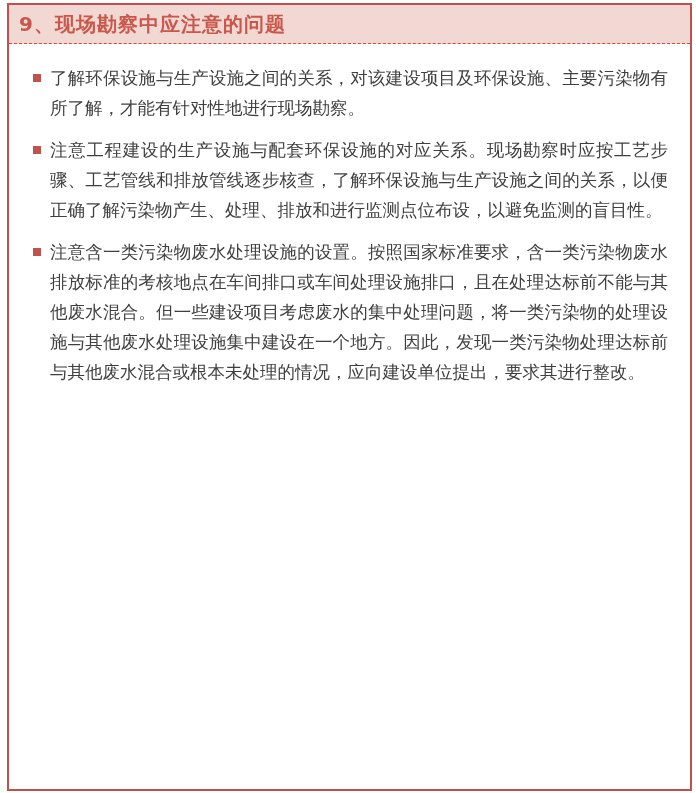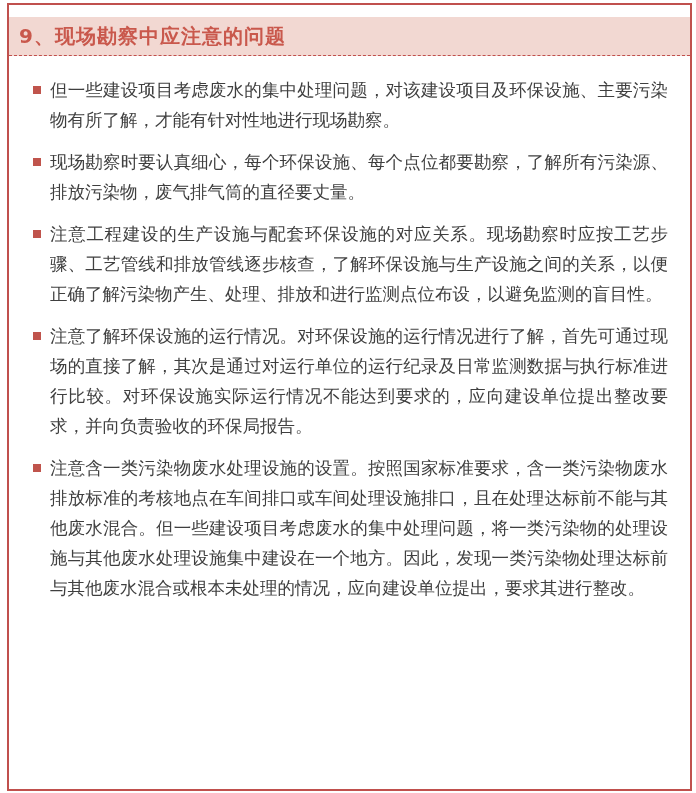--- a/index.html
+++ b/index.html
@@ -33,21 +33,20 @@
     border: 2px solid var(--border);
     background: var(--page-bg);
     display: flex;
     flex-direction: column;
   }
   .header {
     flex: 0 0 auto;
     background: var(--header-bg);
     border-bottom: 1px dashed var(--border);
     padding: 7px 10px 6px 10px;
-    margin-top: 12px;
   }
   .title {
     margin: 0;
     font-size: 20px;
     line-height: 25px;
     font-weight: bold;
     color: var(--title);
     letter-spacing: 1px;
   }
   .content {
@@ -83,33 +82,25 @@
 
 <div class="page">
   <div class="frame">
     <div class="header">
       <h1 class="title">9、现场勘察中应注意的问题</h1>
     </div>
     <div class="content">
       <ul class="bullet-list">
         <li class="bullet-item">
           <span class="bullet-marker"></span>
-          <span>但一些建设项目考虑废水的集中处理问题，对该建设项目及环保设施、主要污染物有所了解，才能有针对性地进行现场勘察。</span>
-        </li>
-        <li class="bullet-item">
-          <span class="bullet-marker"></span>
-          <span>现场勘察时要认真细心，每个环保设施、每个点位都要勘察，了解所有污染源、排放污染物，废气排气筒的直径要丈量。</span>
+          <span>了解环保设施与生产设施之间的关系，对该建设项目及环保设施、主要污染物有所了解，才能有针对性地进行现场勘察。</span>
         </li>
         <li class="bullet-item">
           <span class="bullet-marker"></span>
           <span>注意工程建设的生产设施与配套环保设施的对应关系。现场勘察时应按工艺步骤、工艺管线和排放管线逐步核查，了解环保设施与生产设施之间的关系，以便正确了解污染物产生、处理、排放和进行监测点位布设，以避免监测的盲目性。</span>
-        </li>
-        <li class="bullet-item">
-          <span class="bullet-marker"></span>
-          <span>注意了解环保设施的运行情况。对环保设施的运行情况进行了解，首先可通过现场的直接了解，其次是通过对运行单位的运行纪录及日常监测数据与执行标准进行比较。对环保设施实际运行情况不能达到要求的，应向建设单位提出整改要求，并向负责验收的环保局报告。</span>
         </li>
         <li class="bullet-item">
           <span class="bullet-marker"></span>
           <span>注意含一类污染物废水处理设施的设置。按照国家标准要求，含一类污染物废水排放标准的考核地点在车间排口或车间处理设施排口，且在处理达标前不能与其他废水混合。但一些建设项目考虑废水的集中处理问题，将一类污染物的处理设施与其他废水处理设施集中建设在一个地方。因此，发现一类污染物处理达标前与其他废水混合或根本未处理的情况，应向建设单位提出，要求其进行整改。</span>
         </li>
       </ul>
     </div>
   </div>
 </div>
 

